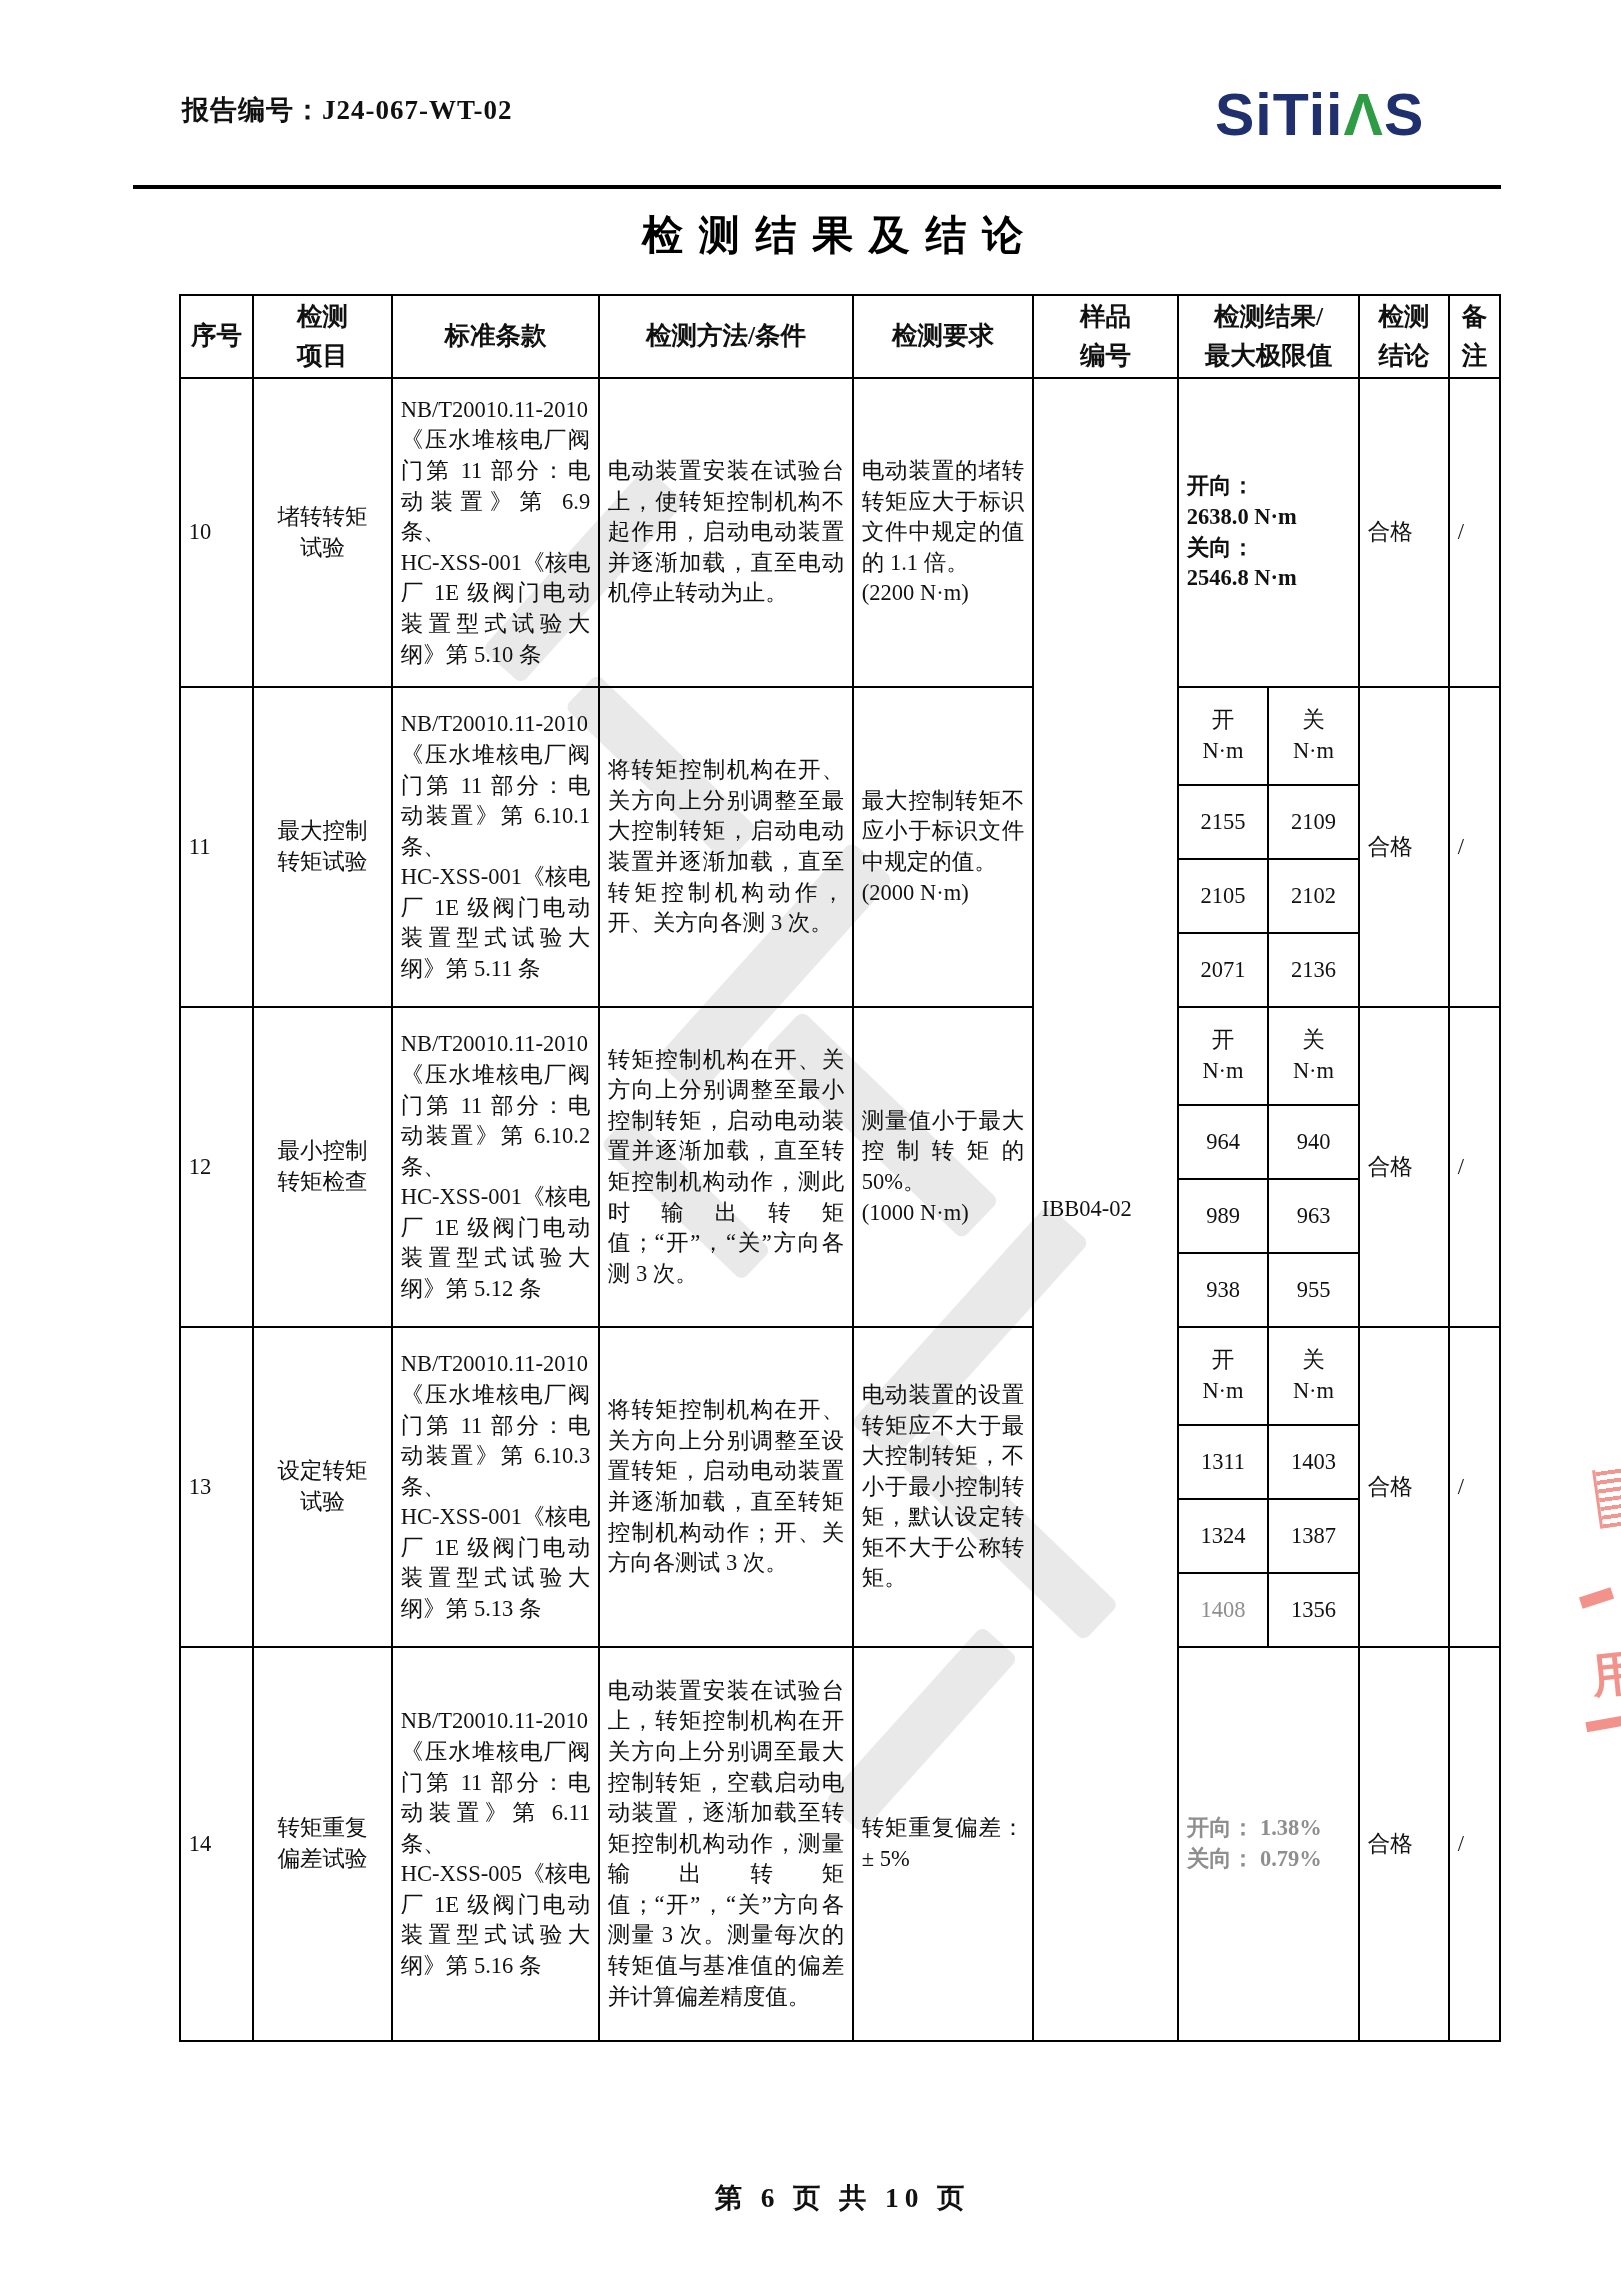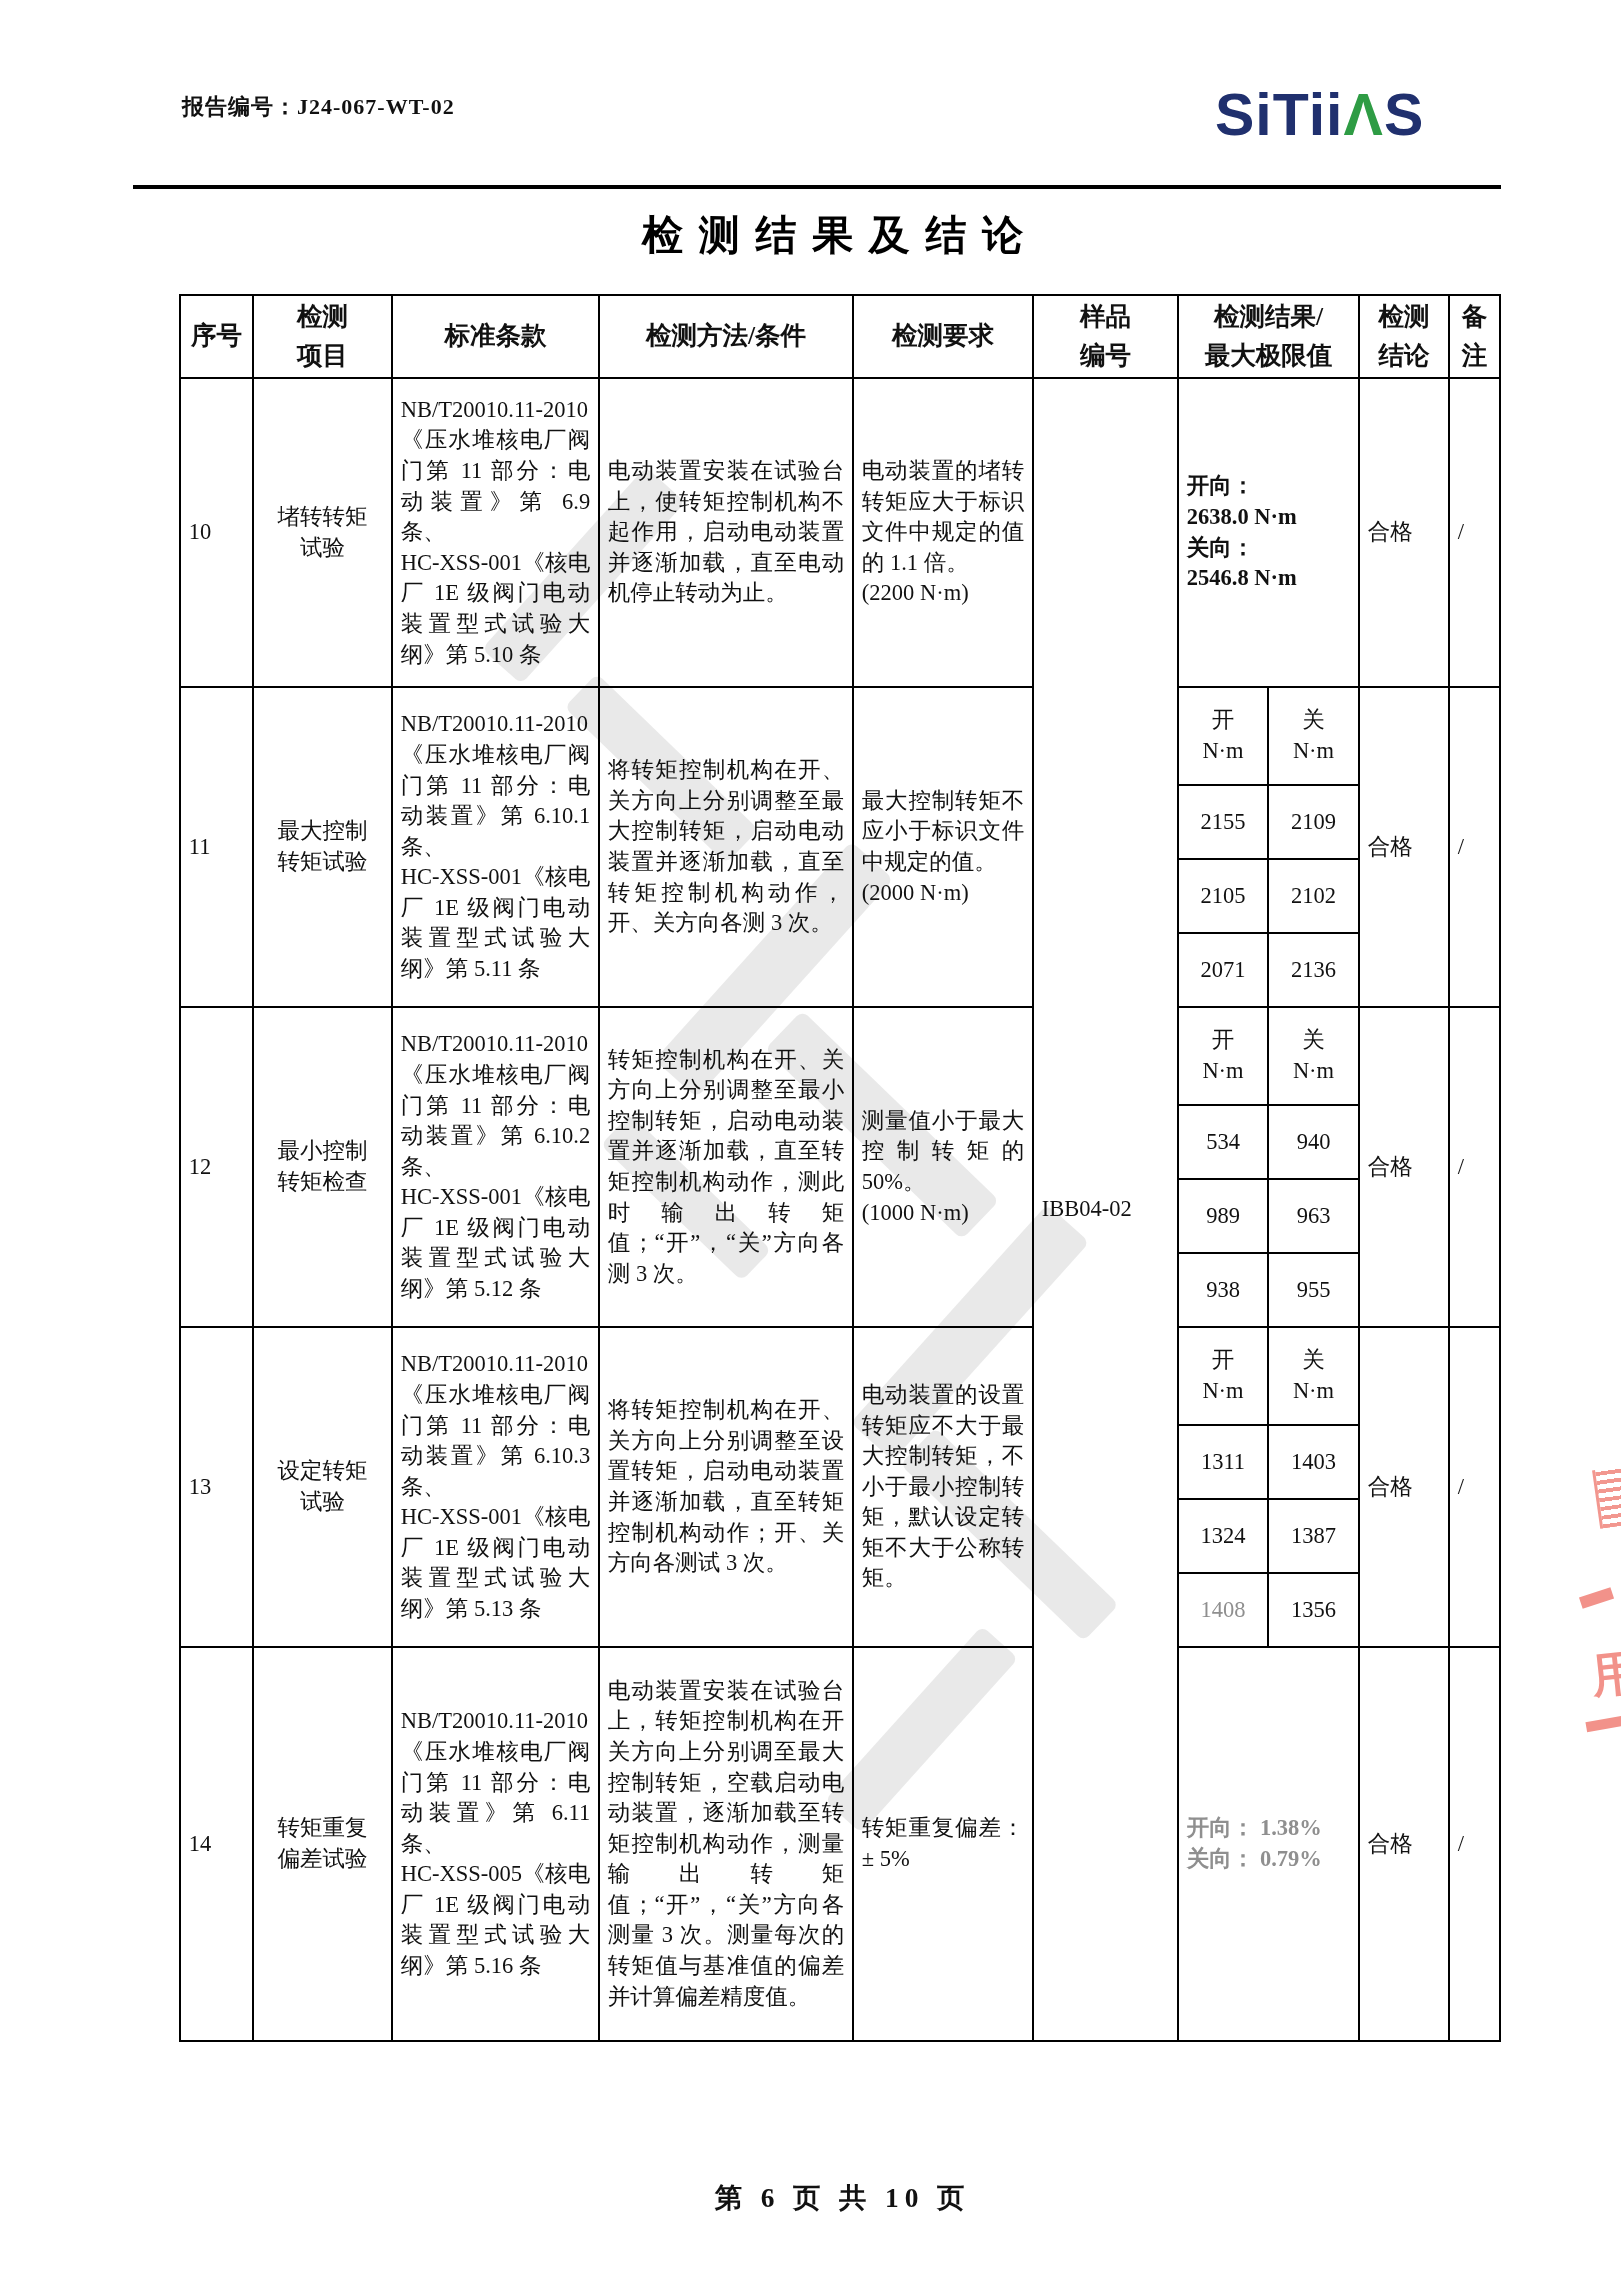--- a/index.html
+++ b/index.html
@@ -4,21 +4,21 @@
 <style>
   html,body{margin:0;padding:0;}
   body{
     width:1621px;height:2293px;position:relative;overflow:hidden;
     background:#ffffff;
     font-family:"Liberation Serif","DejaVu Serif",serif;
     color:#111111;
   }
   .report-no{
     position:absolute;left:182px;top:92px;
-    font-size:22px;font-weight:bold;letter-spacing:1px;
+    font-size:27px;font-weight:bold;letter-spacing:1px;
   }
   .logo{
     position:absolute;left:1215px;top:86px;
     font-family:"Liberation Sans","DejaVu Sans",sans-serif;
     font-weight:bold;font-size:59px;line-height:1;
     color:#20306e;letter-spacing:1px;white-space:nowrap;
   }
   .logo .accent{color:#2e9c44;}
   .header-rule{
     position:absolute;left:133px;top:185px;width:1368px;height:3.9px;background:#000;
@@ -185,21 +185,21 @@
     <td class="c-just" rowspan="4">测量值小于最大控制转矩的 50%。
 (1000 N·m)</td>
     <td class="sub-head">开
 N·m</td>
     <td class="sub-head">关
 N·m</td>
     <td class="c-center" rowspan="4">合格</td>
     <td class="c-center" rowspan="4">/</td>
   </tr>
   <tr class="tr-sub">
-    <td class="sub-val">534</td>
+    <td class="sub-val">964</td>
     <td class="sub-val">940</td>
   </tr>
   <tr class="tr-sub">
     <td class="sub-val">989</td>
     <td class="sub-val">963</td>
   </tr>
   <tr class="tr-sub">
     <td class="sub-val">938</td>
     <td class="sub-val">955</td>
   </tr>

